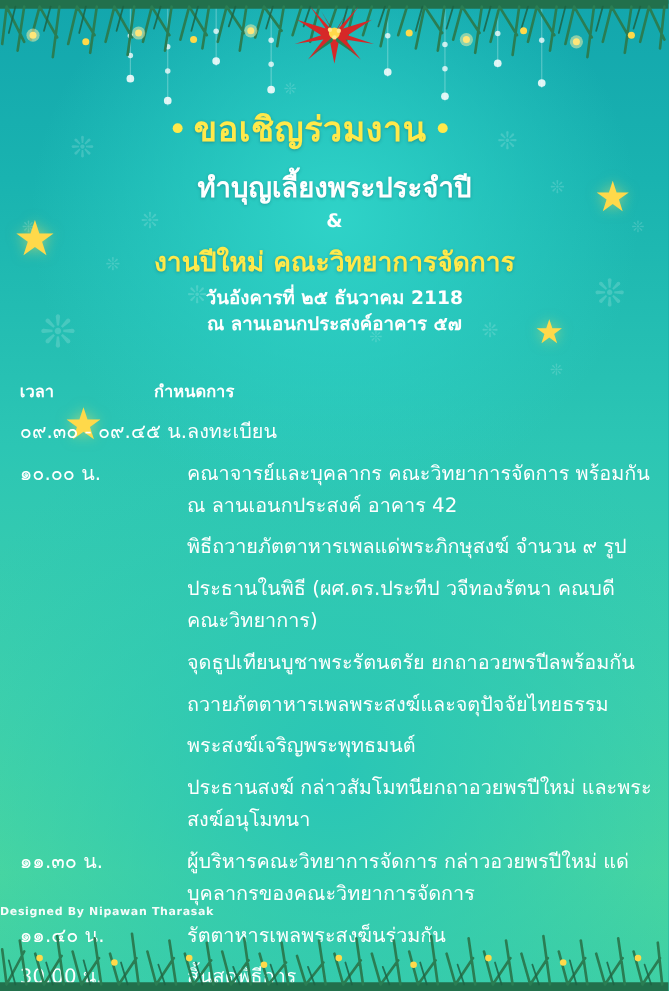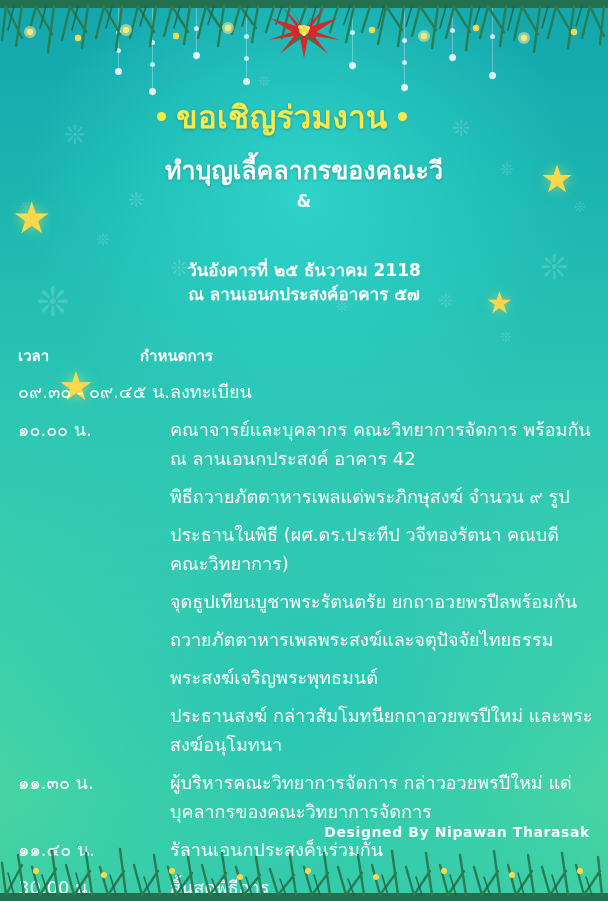--- a/index.html
+++ b/index.html
@@ -171,23 +171,23 @@
     white-space: nowrap;
   }
   .row .c-item { flex: 1; margin-left: 30px; }
 
   
   .credit {
     position: absolute;
     left: 0;
     top: 824px;
     width: 590px;
-    text-align: right;
-    color: #ffffff;
-    font-size: 14px;
+    text-align: left;
+    color: #ffffff;
+    font-size: 10px;
     font-weight: bold;
     letter-spacing: 0.6px;
     opacity: 0.95;
   }
 </style>
 </head>
 <body>
 
 <div class="poster">
 
@@ -313,22 +313,23 @@
   </svg>
 
   <div class="star" style="left:540px; top:160px; font-size:38px;">★</div>
   <div class="star" style="left:12px; top:196px; font-size:44px;">★</div>
   <div class="star" style="left:486px; top:288px; font-size:30px;">★</div>
   <div class="star" style="left:58px; top:366px; font-size:40px;">★</div>
 
   <div class="headline">
     <span class="dot"></span><span>ขอเชิญร่วมงาน</span><span class="dot"></span>
   </div>
-  <div class="sub1">ทำบุญเลี้คลากรของคณะวี</div>
+  <div class="sub1">ทำบุญเลี้ยงพระประจำปี</div>
   <div class="amp">&amp;</div>
+  <div class="sub2">งานปีใหม่ คณะวิทยาการจัดการ</div>
   <div class="date">วันอังคารที่ ๒๕ ธันวาคม 2118</div>
   <div class="place">ณ ลานเอนกประสงค์อาคาร ๕๗</div>
 
   <div class="schedule">
     <div class="sched-head">
       <div class="c-time">เวลา</div>
       <div class="c-item">กำหนดการ</div>
     </div>
 
     <div class="row">
@@ -362,21 +363,21 @@
     <div class="row">
       <div class="c-time"></div>
       <div class="c-item">ประธานสงฆ์ กล่าวสัมโมทนียกถาอวยพรปีใหม่ และพระสงฆ์อนุโมทนา</div>
     </div>
     <div class="row">
       <div class="c-time">๑๑.๓๐ น.</div>
       <div class="c-item">ผู้บริหารคณะวิทยาการจัดการ กล่าวอวยพรปีใหม่ แด่บุคลากรของคณะวิทยาการจัดการ</div>
     </div>
     <div class="row">
       <div class="c-time">๑๑.๔๐ น.</div>
-      <div class="c-item">รัลานเอนกประสงค็นร่วมกัน</div>
+      <div class="c-item">รัตตาหารเพลพระสงฆ็นร่วมกัน</div>
     </div>
     <div class="row">
       <div class="c-time">30.00 น.</div>
       <div class="c-item">สิ้นสุดพิธีการ</div>
     </div>
   </div>
 
   <div class="credit">Designed By Nipawan Tharasak</div>
 
   <svg class="garland bottom" viewBox="0 0 608 80" preserveAspectRatio="none">

